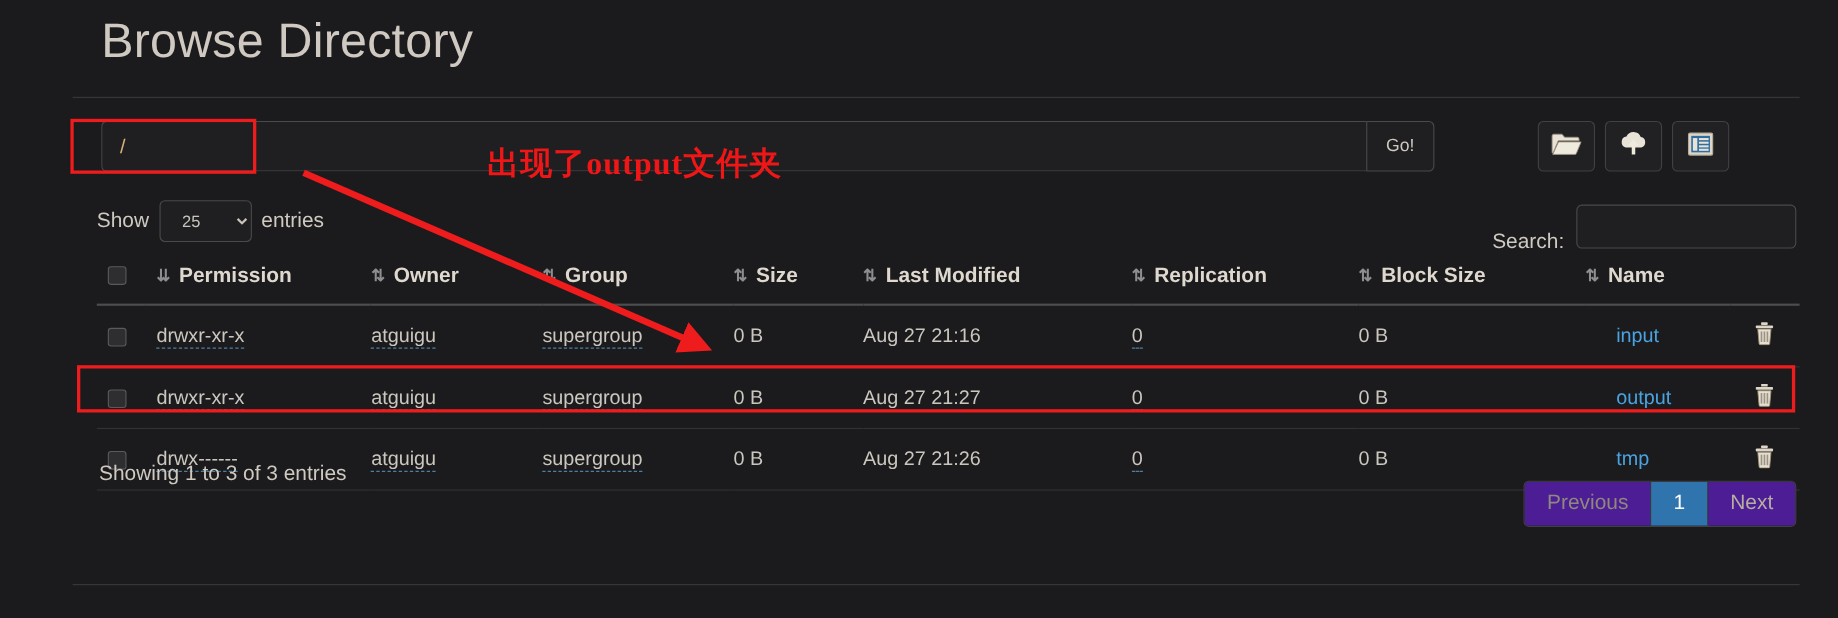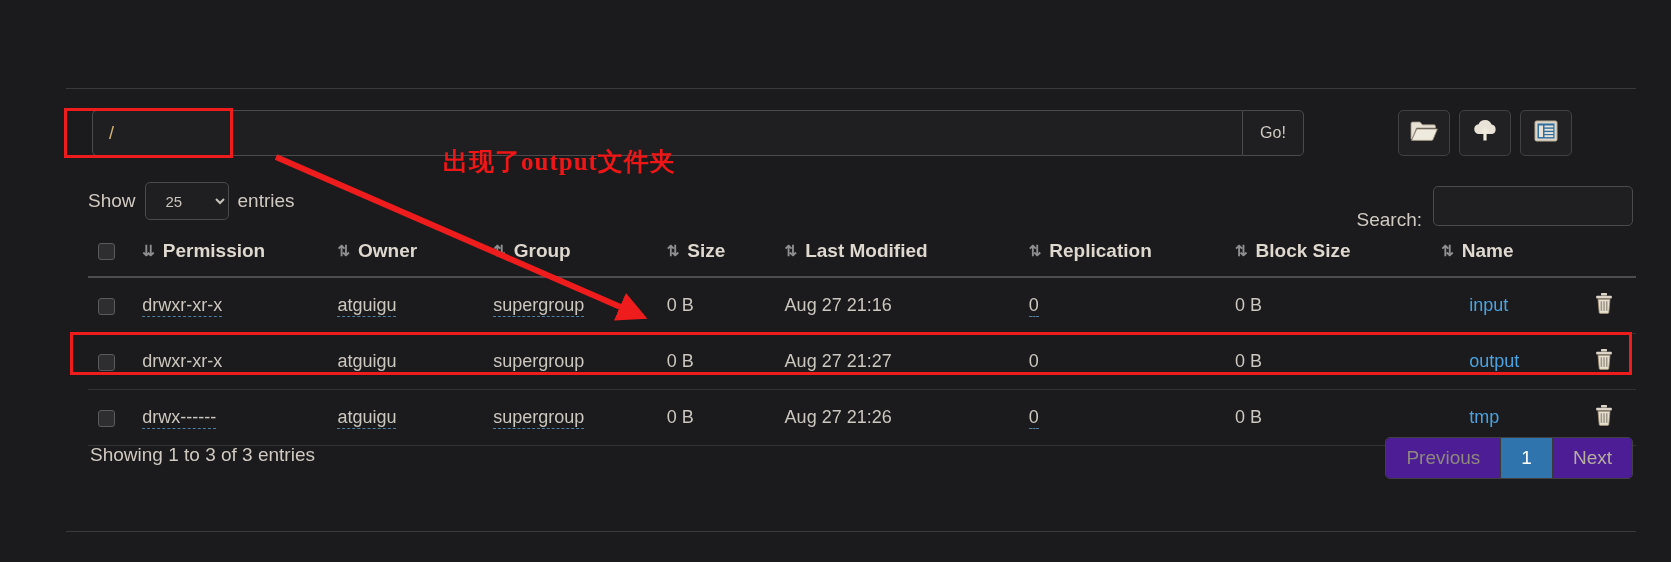--- a/index.html
+++ b/index.html
@@ -182,21 +182,21 @@
   .c-size  { width: 112px; }
   .c-mod   { width: 232px; }
   .c-rep   { width: 196px; }
   .c-blk   { width: 196px; }
   .c-name  { width: 125px; }
   .c-del   { width: 60px; text-align: center; }
 
   
   .showing {
     position: absolute;
-    left: 90px; top: 444px;
+    left: 90px; top: 420px;
     font-size: 19px;
     color: #cfc9c1;
   }
   .pager {
     position: absolute;
     right: 38px; top: 437px;
     display: flex;
     border: 1px solid #414144;
     border-radius: 5px;
     overflow: hidden;
@@ -233,41 +233,42 @@
   }
   .anno-box-row {
     position: absolute;
     left: 70px; top: 332px;
     width: 1562px; height: 43px;
     border: 3px solid #ee1c1c;
     pointer-events: none;
   }
   .anno-text {
     position: absolute;
-    left: 443px; top: 145px;
+    left: 443px; top: 129px;
     color: #ee1616;
-    font-size: 25px;
+    font-size: 29px;
     font-family: "Liberation Serif", serif;
     font-weight: bold;
     letter-spacing: 1px;
     white-space: nowrap;
     pointer-events: none;
   }
   .anno-arrow {
     position: absolute;
     left: 0; top: 0;
     width: 1671px; height: 562px;
     pointer-events: none;
   }
 </style>
 </head>
 <body>
 
 <div class="page">
 
+  <div class="title">Browse Directory</div>
   <div class="hr-top"></div>
 
   <div class="toolbar">
     <input class="path-input" type="text" value="/" style="">
     <div class="go-btn">Go!</div>
   </div>
 
   <div class="icon-group">
     <div class="icon-btn">
       <span>

